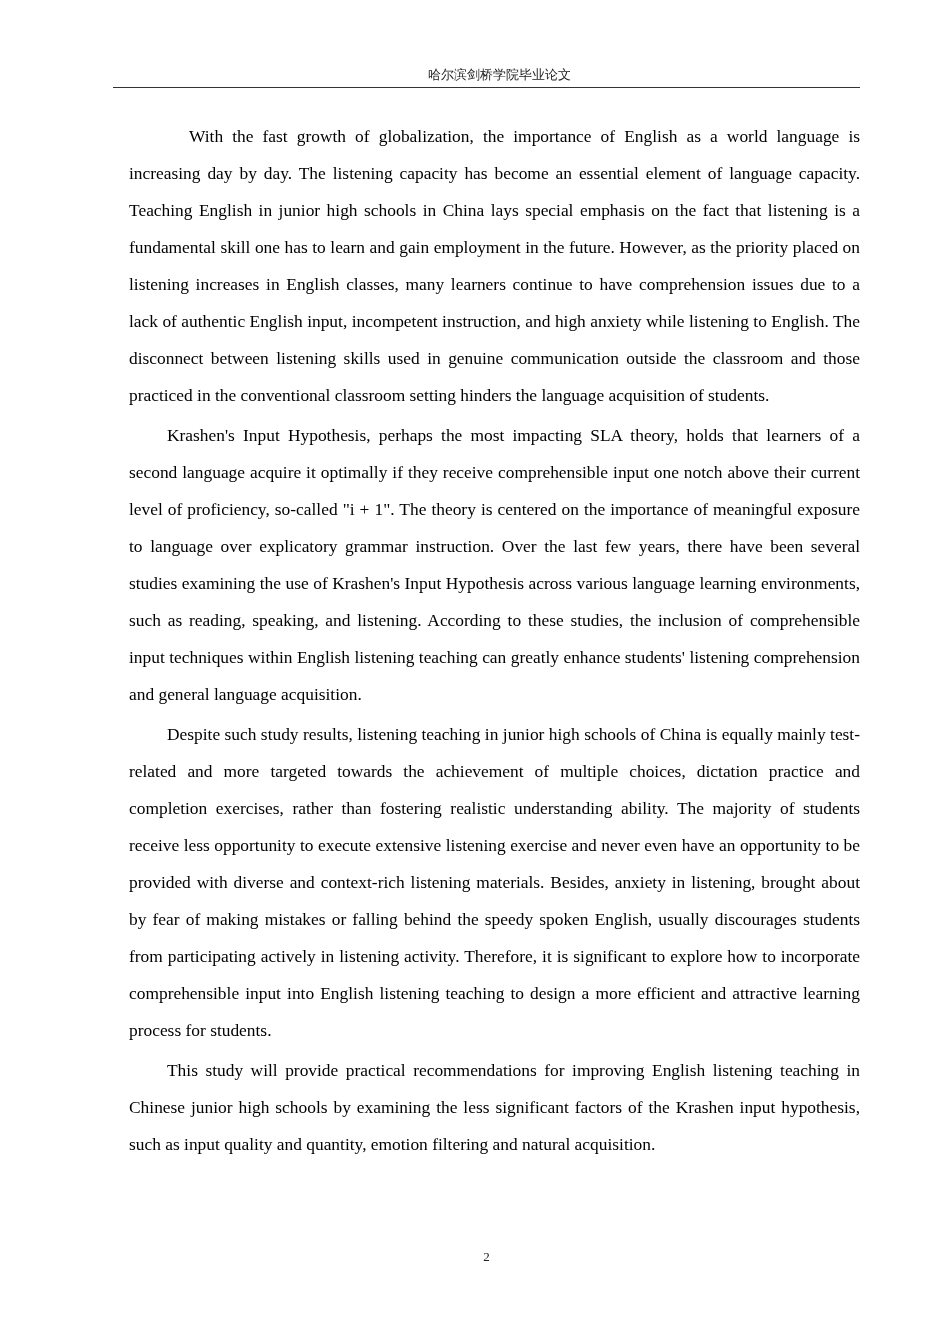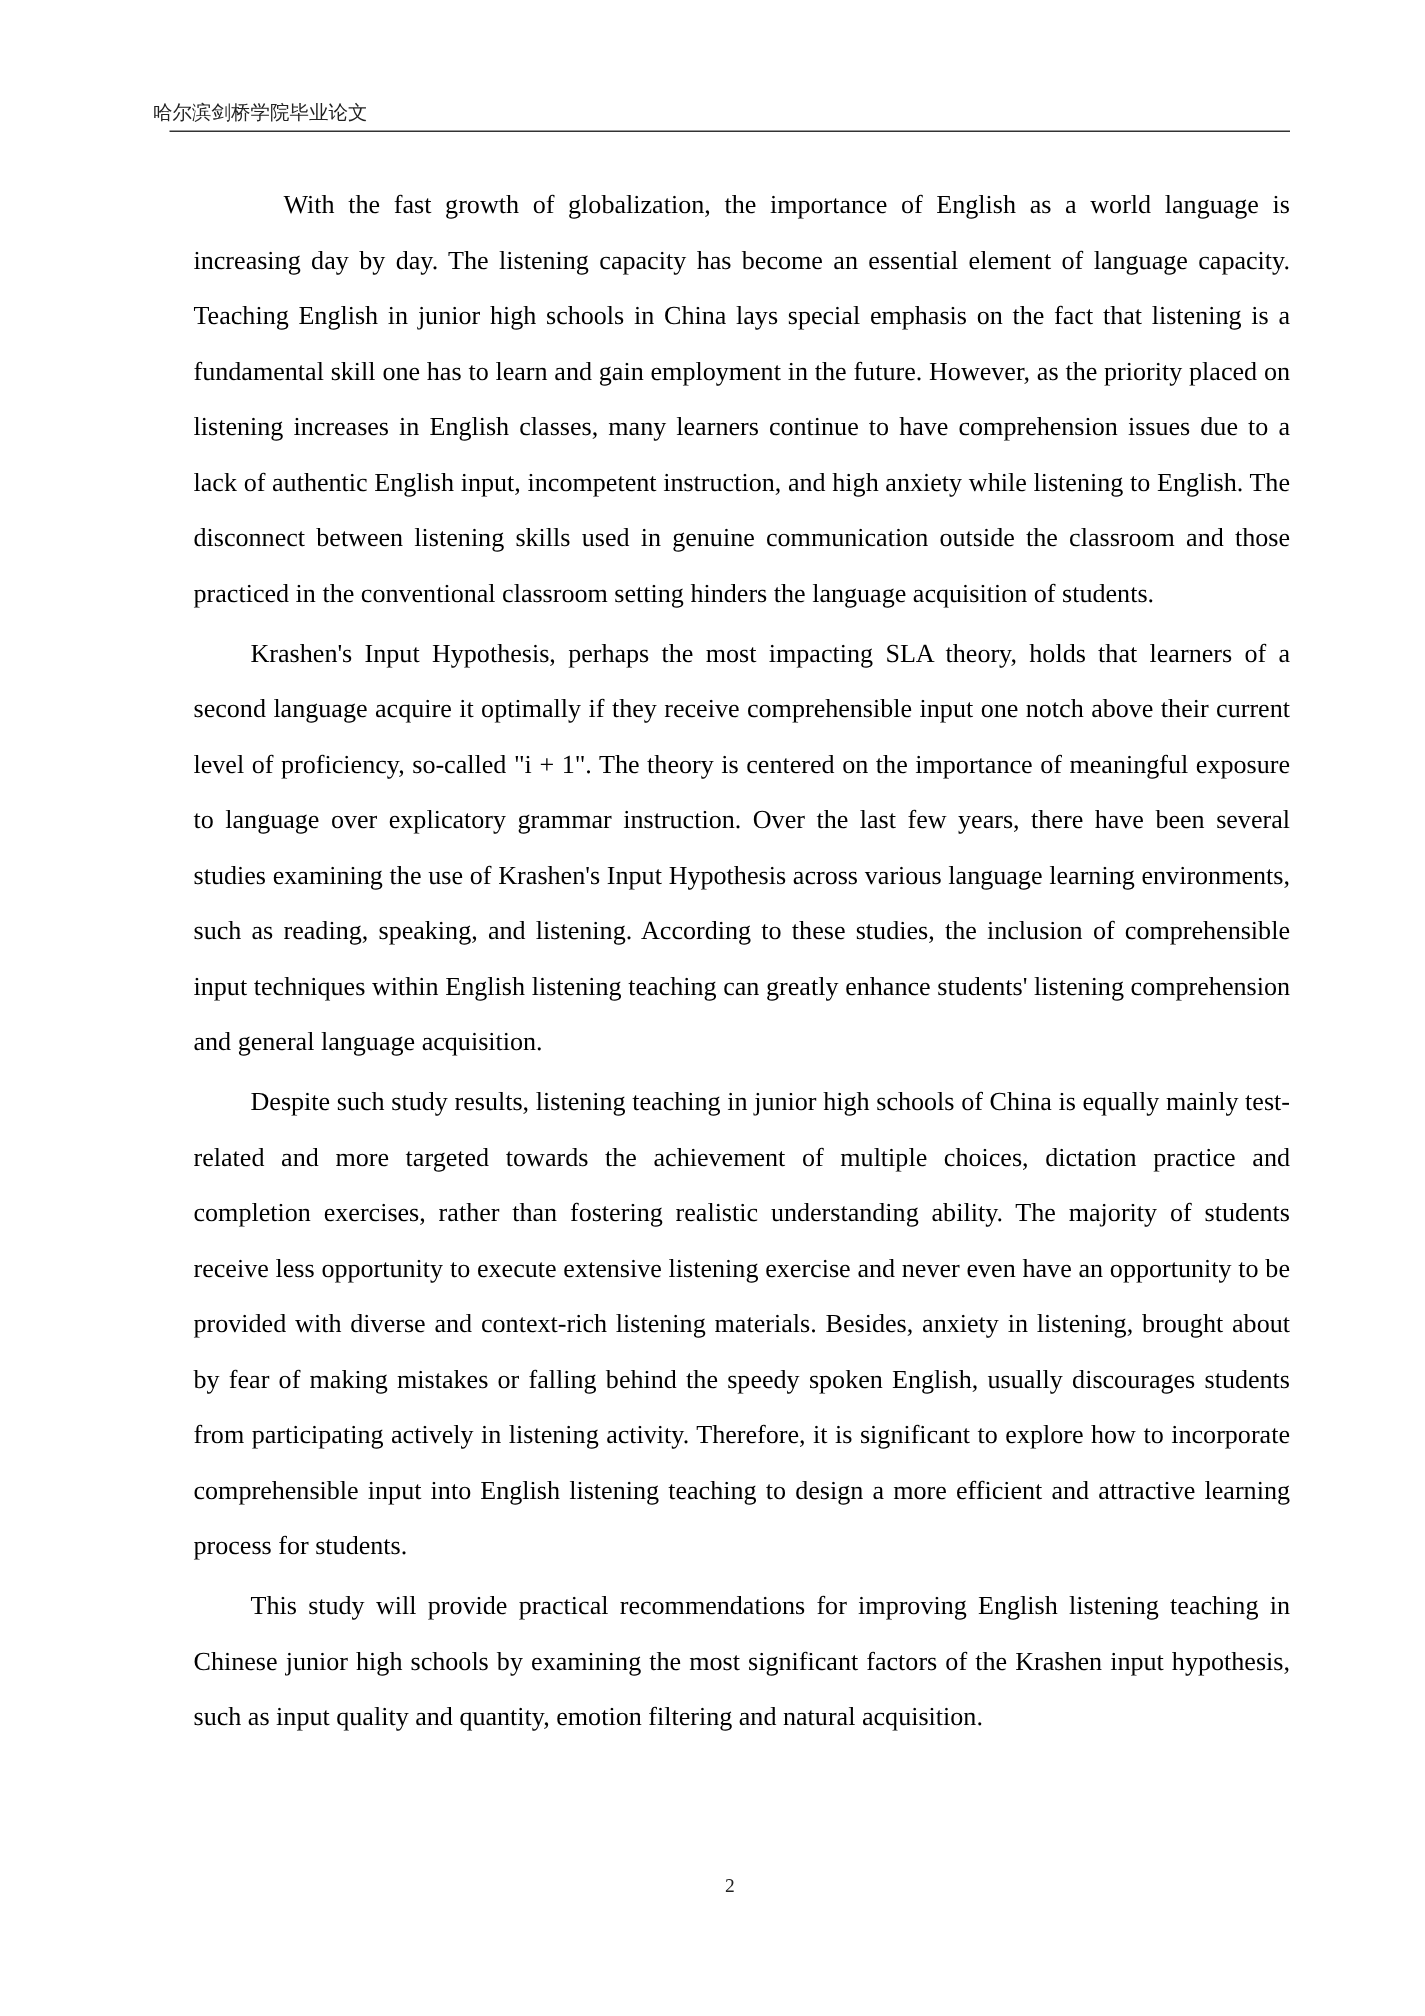--- a/index.html
+++ b/index.html
@@ -10,23 +10,24 @@
     body {
       width: 950px;
       height: 1344px;
       position: relative;
       overflow: hidden;
       font-family: "Liberation Serif", "DejaVu Serif", serif;
       color: #000000;
     }
     .page-header {
       position: absolute;
-      left: 102px;
+      left: 126px;
       top: 66px;
       width: 747px;
+      text-align: center;
       font-size: 13px;
       line-height: 18px;
       color: #222222;
     }
     .header-rule {
       position: absolute;
       left: 113px;
       top: 87px;
       width: 747px;
       height: 0;
@@ -62,16 +63,16 @@
 </head>
 <body>
 
 <div class="page-header">哈尔滨剑桥学院毕业论文</div>
 <div class="header-rule"></div>
 
 <div class="body-text">
   <p class="first">With the fast growth of globalization, the importance of English as a world language is increasing day by day. The listening capacity has become an essential element of language capacity. Teaching English in junior high schools in China lays special emphasis on the fact that listening is a fundamental skill one has to learn and gain employment in the future. However, as the priority placed on listening increases in English classes, many learners continue to have comprehension issues due to a lack of authentic English input, incompetent instruction, and high anxiety while listening to English. The disconnect between listening skills used in genuine communication outside the classroom and those practiced in the conventional classroom setting hinders the language acquisition of students.</p>
   <p>Krashen's Input Hypothesis, perhaps the most impacting SLA theory, holds that learners of a second language acquire it optimally if they receive comprehensible input one notch above their current level of proficiency, so-called "i + 1". The theory is centered on the importance of meaningful exposure to language over explicatory grammar instruction. Over the last few years, there have been several studies examining the use of Krashen's Input Hypothesis across various language learning environments, such as reading, speaking, and listening. According to these studies, the inclusion of comprehensible input techniques within English listening teaching can greatly enhance students' listening comprehension and general language acquisition.</p>
   <p>Despite such study results, listening teaching in junior high schools of China is equally mainly test-related and more targeted towards the achievement of multiple choices, dictation practice and completion exercises, rather than fostering realistic understanding ability. The majority of students receive less opportunity to execute extensive listening exercise and never even have an opportunity to be provided with diverse and context-rich listening materials. Besides, anxiety in listening, brought about by fear of making mistakes or falling behind the speedy spoken English, usually discourages students from participating actively in listening activity. Therefore, it is significant to explore how to incorporate comprehensible input into English listening teaching to design a more efficient and attractive learning process for students.</p>
-  <p>This study will provide practical recommendations for improving English listening teaching in Chinese junior high schools by examining the most significant factors of the Krashen input hypothesis, such as input quality and quantity, emotion filtering and natural acquisition.</p>
+  <p>This study will provide practical recommendations for improving English listening teaching in Chinese junior high schools by examining the less significant factors of the Krashen input hypothesis, such as input quality and quantity, emotion filtering and natural acquisition.</p>
 </div>
 
 <div class="page-number">2</div>
 
 </body></html>

